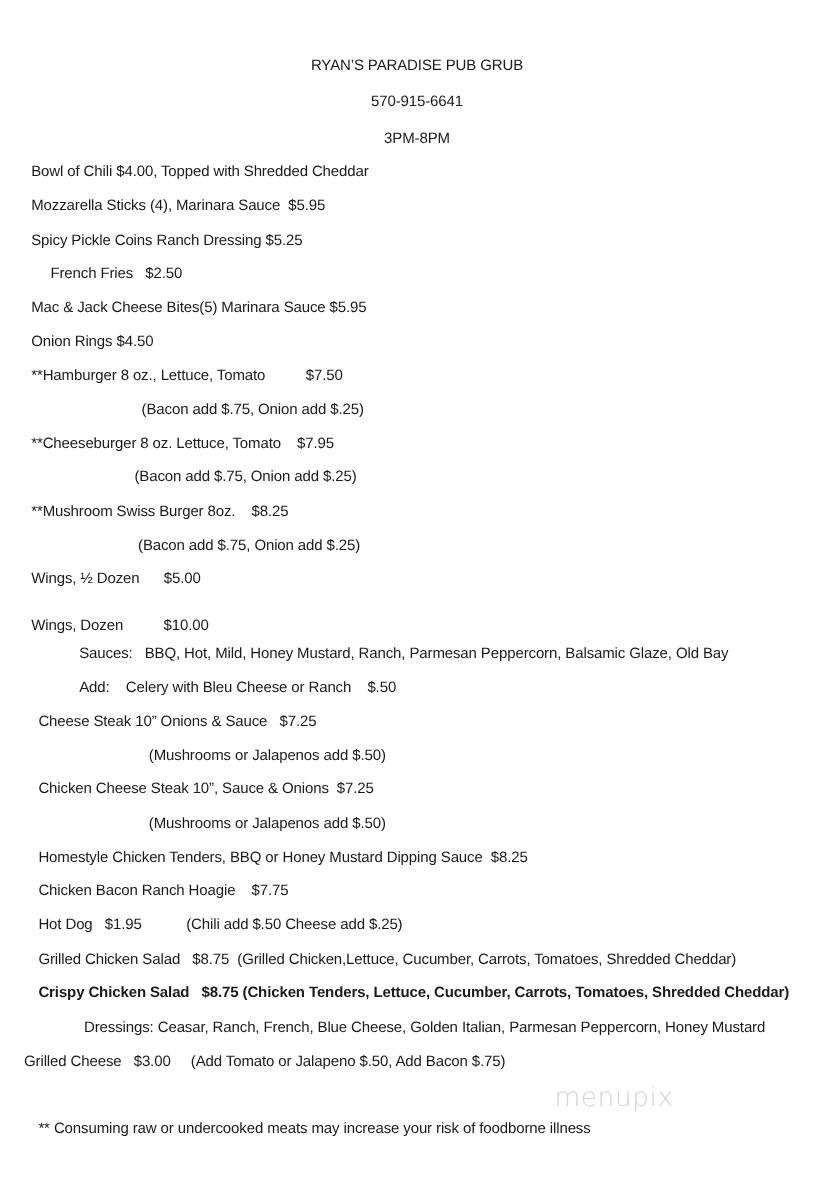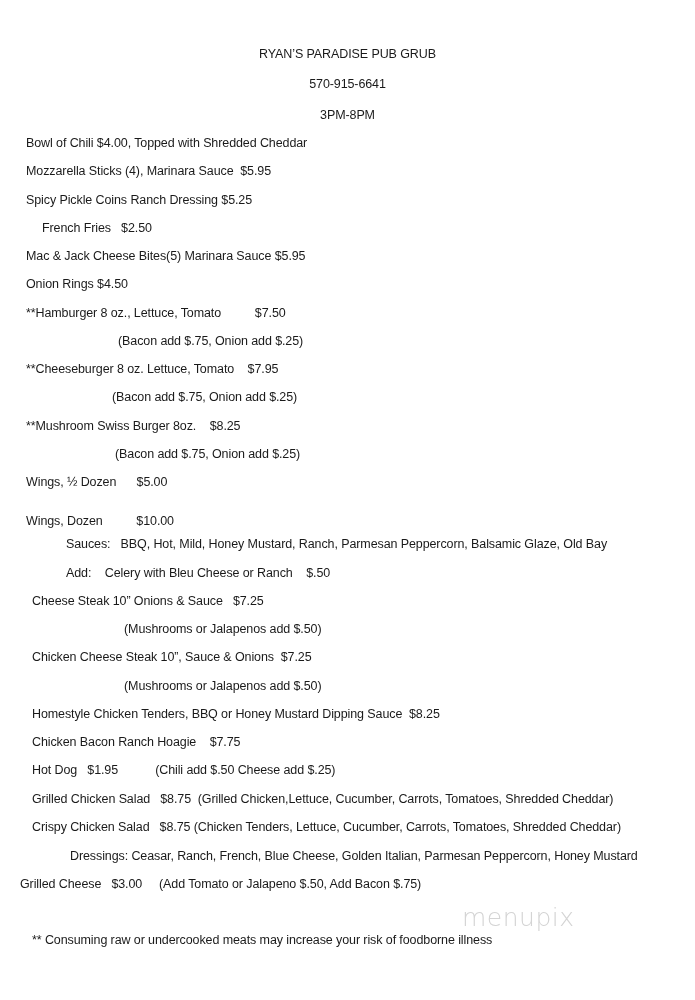--- a/index.html
+++ b/index.html
@@ -1,20 +1,20 @@
 <!DOCTYPE html>
 <html><head>
   <meta charset="utf-8">
   <style>
     html, body { margin: 0; padding: 0; background: #ffffff; }
     body { width: 695px; height: 1000px; position: relative; overflow: hidden;
            font-family: "Liberation Sans", "DejaVu Sans", sans-serif; color: #1a1a1a; }
     .line { position: absolute; font-size: 12.5px; white-space: pre; line-height: 16px; letter-spacing: -0.1px; }
     .center { left: 0; width: 695px; text-align: center; }
-    .watermark { position: absolute; left: 462px; top: 903px; font-size: 25px; color: #d4d4d4;
+    .watermark { position: absolute; left: 462px; top: 903px; font-size: 22px; color: #d4d4d4;
                  letter-spacing: 0.5px; font-family: "DejaVu Sans", sans-serif; font-weight: 300; }
   </style>
 </head>
 <body>
 
 <div>
   <div class="line center" style="top:46px;">RYAN’S PARADISE PUB GRUB</div>
   <div class="line center" style="top:76px;">570-915-6641</div>
   <div class="line center" style="top:107px;">3PM-8PM</div>
 
@@ -36,20 +36,20 @@
       <div class="line" style="left: 66px; top: 536px;">Sauces:   BBQ, Hot, Mild, Honey Mustard, Ranch, Parmesan Peppercorn, Balsamic Glaze, Old Bay</div>
       <div class="line" style="left: 66px; top: 565px;">Add:    Celery with Bleu Cheese or Ranch    $.50</div>
       <div class="line" style="left: 32px; top: 593px;">Cheese Steak 10” Onions &amp; Sauce   $7.25</div>
       <div class="line" style="left: 124px; top: 621px;">(Mushrooms or Jalapenos add $.50)</div>
       <div class="line" style="left: 32px; top: 649px;">Chicken Cheese Steak 10”, Sauce &amp; Onions  $7.25</div>
       <div class="line" style="left: 124px; top: 678px;">(Mushrooms or Jalapenos add $.50)</div>
       <div class="line" style="left: 32px; top: 706px;">Homestyle Chicken Tenders, BBQ or Honey Mustard Dipping Sauce  $8.25</div>
       <div class="line" style="left: 32px; top: 734px;">Chicken Bacon Ranch Hoagie    $7.75</div>
       <div class="line" style="left: 32px; top: 762px;">Hot Dog   $1.95           (Chili add $.50 Cheese add $.25)</div>
       <div class="line" style="left: 32px; top: 791px;">Grilled Chicken Salad   $8.75  (Grilled Chicken,Lettuce, Cucumber, Carrots, Tomatoes, Shredded Cheddar)</div>
-      <div class="line" style="left: 32px; top: 819px;">Crispy Chicken Salad   $8.75 (Chicken Tenders, Lettuce, Cucumber, Carrots, Tomatoes, Shredded Cheddar)</div>
+      <div class="line" style="left: 32px; top: 819px; font-weight: bold;">Crispy Chicken Salad   $8.75 (Chicken Tenders, Lettuce, Cucumber, Carrots, Tomatoes, Shredded Cheddar)</div>
       <div class="line" style="left: 70px; top: 848px;">Dressings: Ceasar, Ranch, French, Blue Cheese, Golden Italian, Parmesan Peppercorn, Honey Mustard</div>
       <div class="line" style="left: 20px; top: 876px;">Grilled Cheese   $3.00     (Add Tomato or Jalapeno $.50, Add Bacon $.75)</div>
     </div>
 
   <div class="line" style="left:32px; top:932px;">** Consuming raw or undercooked meats may increase your risk of foodborne illness</div>
   <div class="watermark">menupix</div>
 </div>
 
 </body></html>

